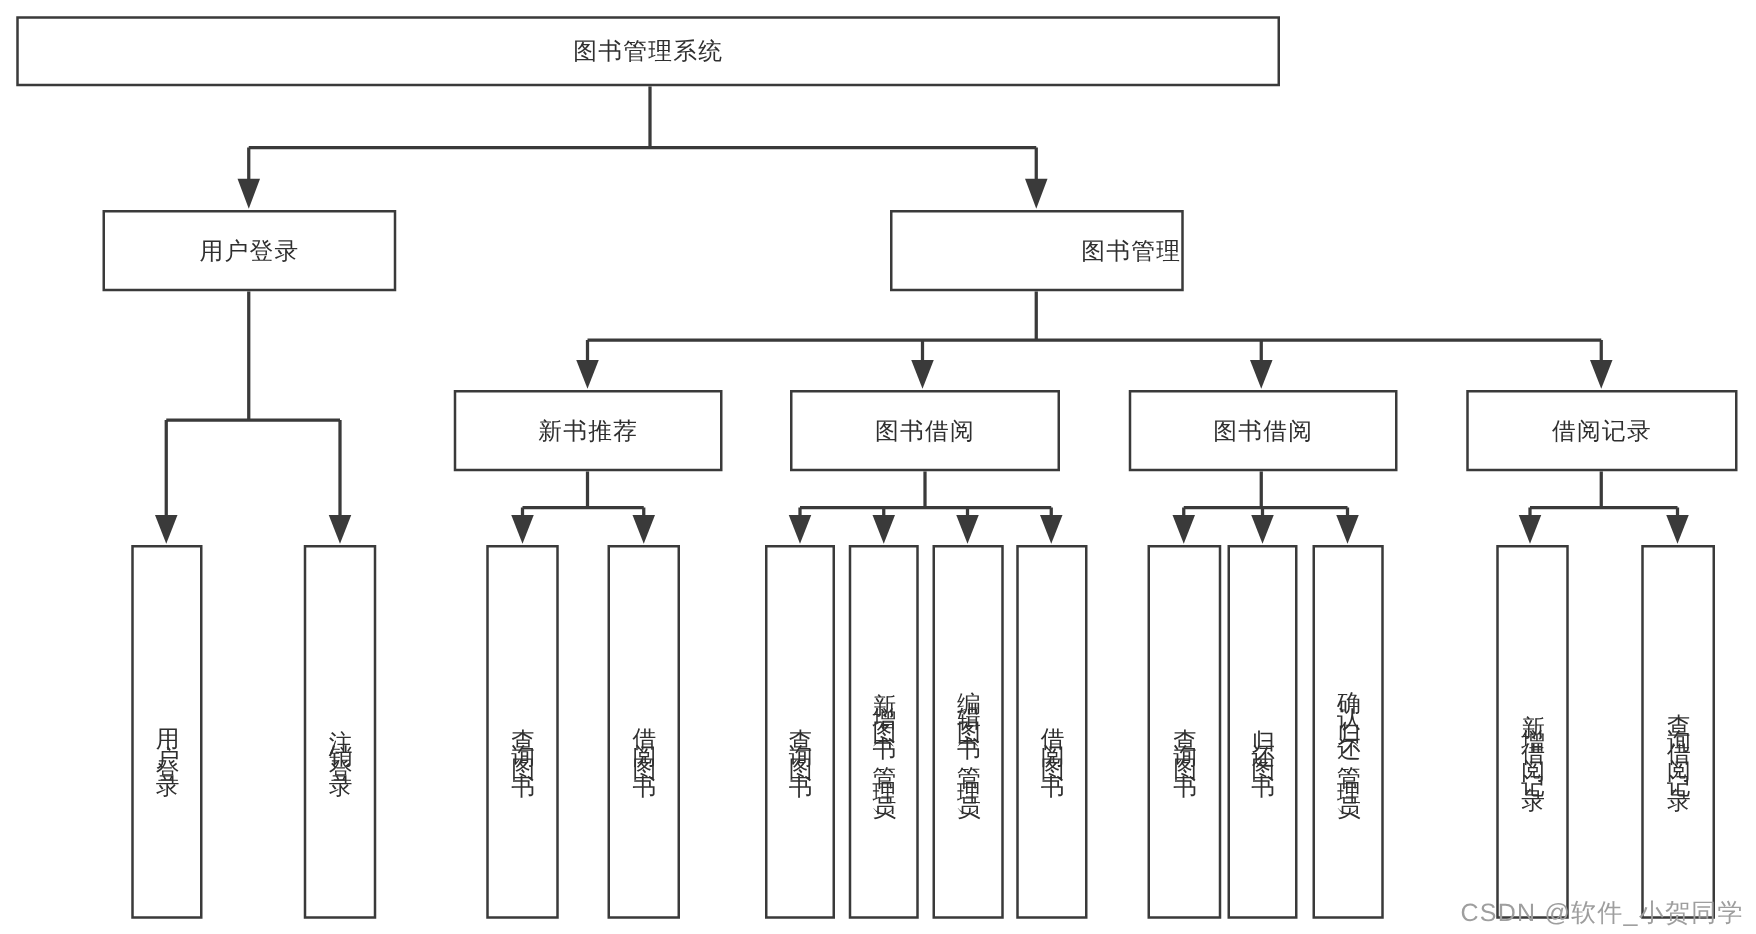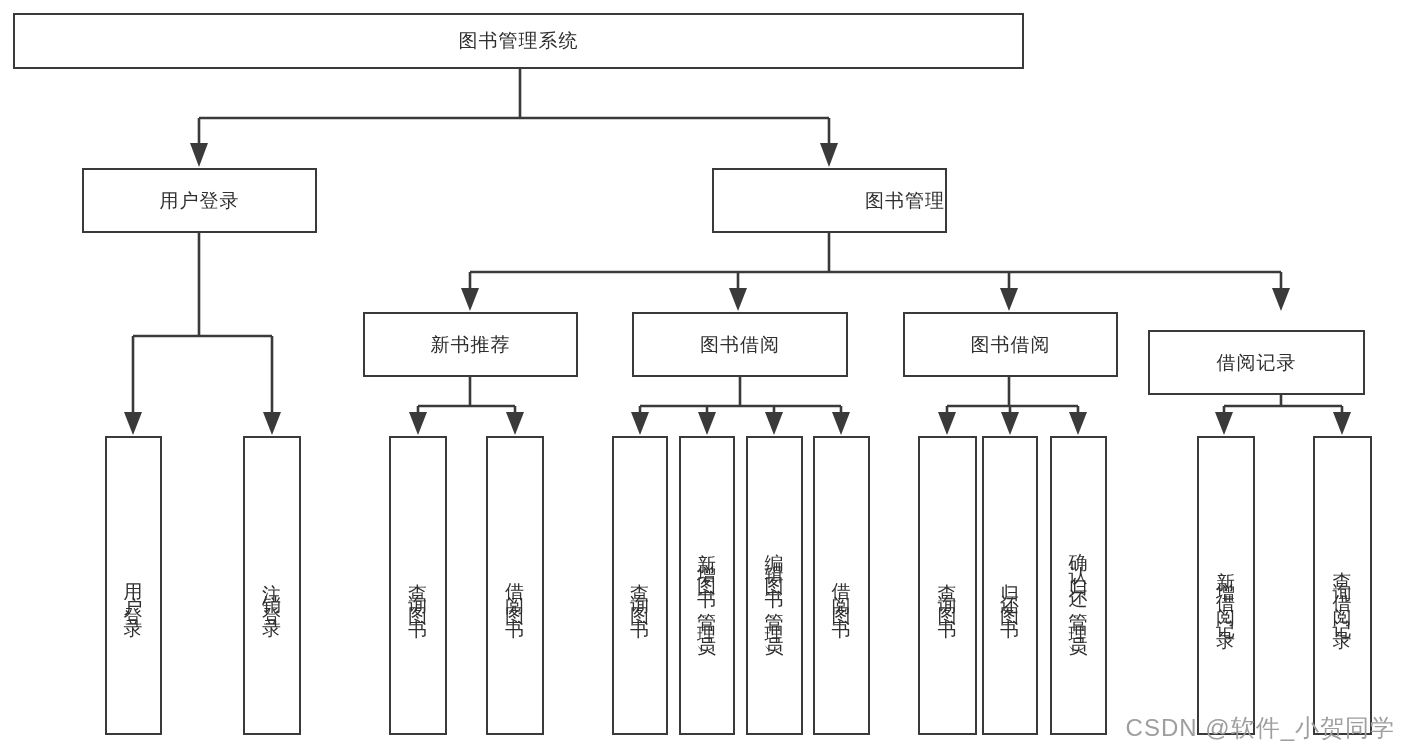--- a/index.html
+++ b/index.html
@@ -50,21 +50,21 @@
     line-height: 1;
     letter-spacing: 12px;
     margin-bottom: -12px;
     font-size: 19px;
     white-space: nowrap;
   }
   .watermark {
     position: absolute;
     right: 10px;
     bottom: 3px;
-    font-size: 24px;
+    font-size: 20px;
     color: var(--watermark, #9e9e9e);
     letter-spacing: 1px;
     z-index: 5;
     white-space: nowrap;
   }
 </style>
 </head>
 <body>
 
 <div class="stage">
@@ -118,21 +118,21 @@
 
   <div class="node" style="left:632px; top:312px; width:216px; height:65px;">
     <span>图书借阅</span>
   </div>
   <div class="node" style="left:363px; top:312px; width:215px; height:65px;">
     <span>新书推荐</span>
   </div>
   <div class="node" style="left:903px; top:312px; width:215px; height:65px;">
     <span>图书借阅</span>
   </div>
-  <div class="node" style="left:1148px; top:312px; width:217px; height:65px;margin-top:18px;">
+  <div class="node" style="left:1173px; top:312px; width:217px; height:65px;">
     <span>借阅记录</span>
   </div>
 
   <div class="node vnode" style="left:105px; width:57px;">
     <span class="vtxt">用户登录</span>
   </div>
   <div class="node vnode" style="left:243px; width:58px;">
     <span class="vtxt">注销登录</span>
   </div>
 

